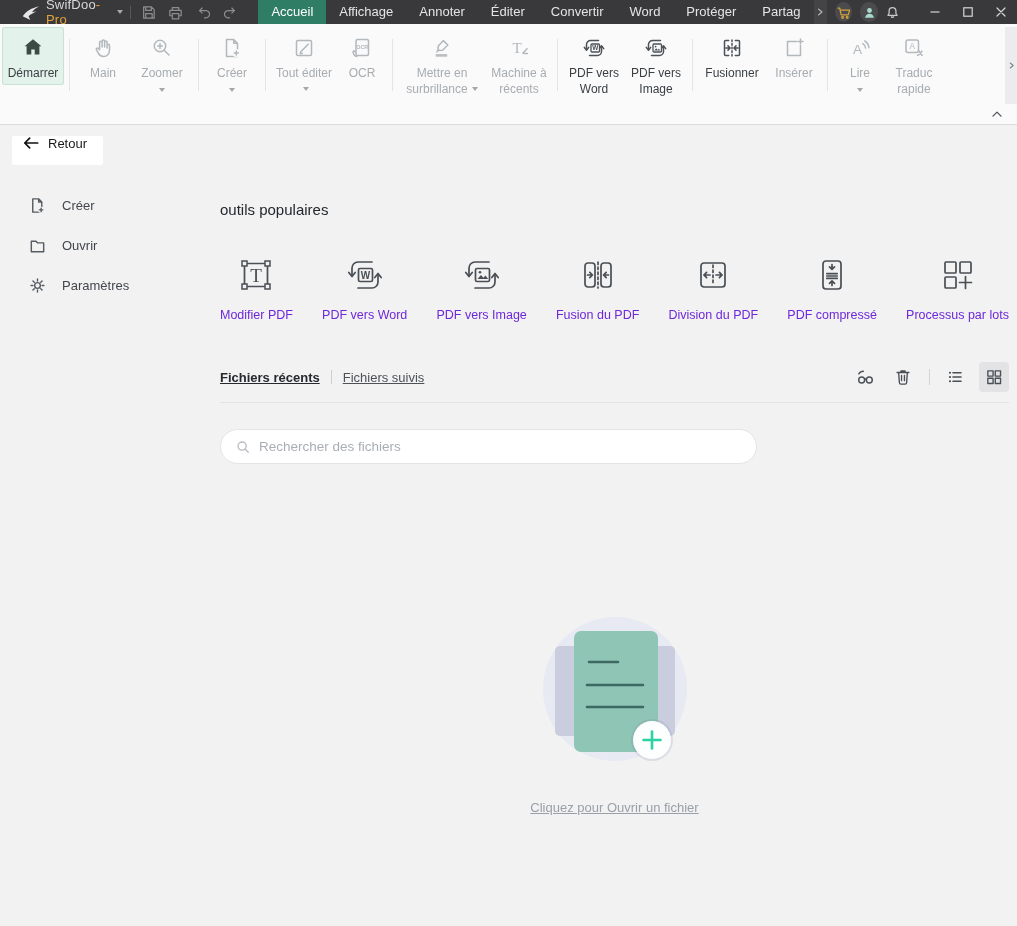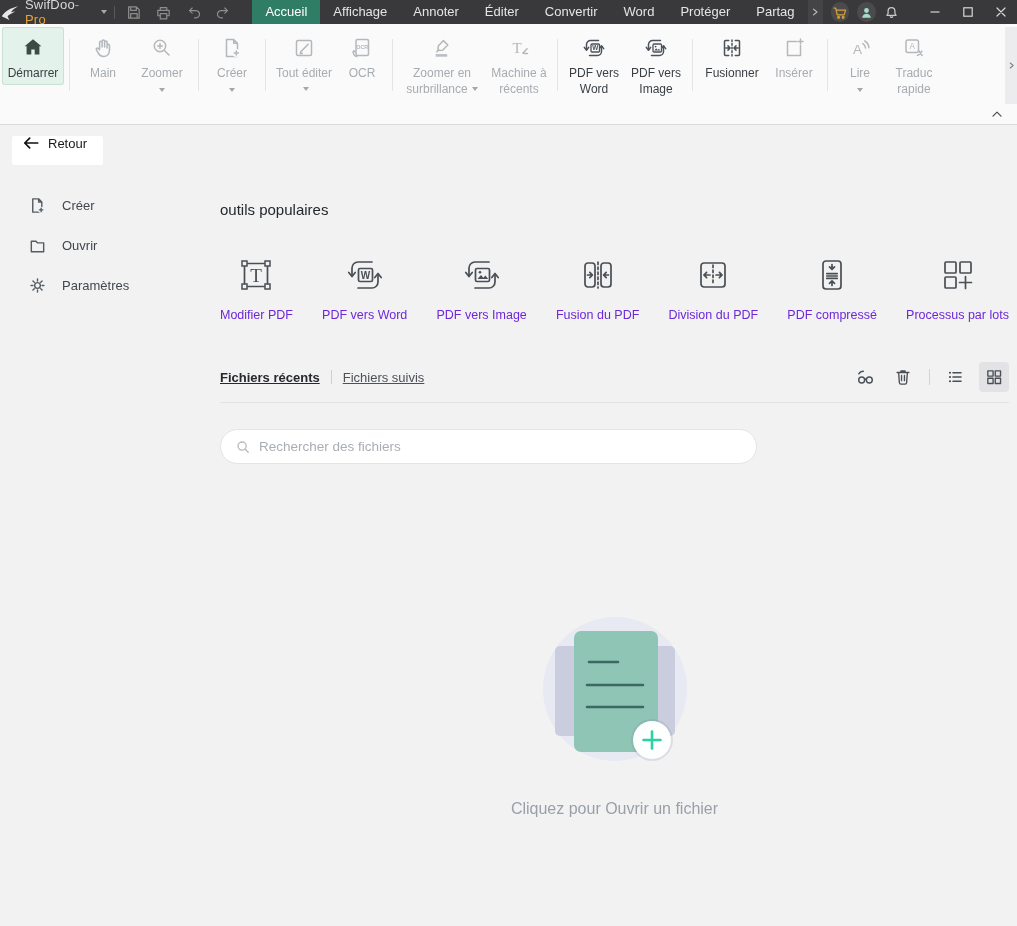--- a/index.html
+++ b/index.html
@@ -1,20 +1,20 @@
 <!DOCTYPE html>
 <html><head>
 <meta charset="utf-8">
 <style>
   * { margin:0; padding:0; box-sizing:border-box; }
   html,body { width:1017px; height:926px; overflow:hidden; }
   body { font-family:"Liberation Sans", sans-serif; background:#f2f2f3; }
 
   
-  .titlebar { height:24px; background:#39393b; display:flex; align-items:center; padding-left:0; color:#d9d9d9; font-size:13px; }
+  .titlebar { height:24px; background:#39393b; display:flex; align-items:center; padding-left:21px; color:#d9d9d9; font-size:13px; }
   .logo { display:flex; align-items:center; margin-right:6px; }
   .appname { color:#d8d8d8; letter-spacing:.2px; }
   .appname .pro { color:#e2a23e; }
   .tb-caret { width:0;height:0;border-left:3.5px solid transparent;border-right:3.5px solid transparent;border-top:4px solid #a8a8a8; margin:0 7px 0 6px; }
   .tb-sep { width:1px; height:13px; background:#58585a; margin-right:4px; }
   .tb-btn { width:32px; height:24px; display:flex; align-items:center; justify-content:center; }
   .menu-tabs { display:flex; margin-left:14px; height:24px; }
   .menu-tab { padding:0 13px; line-height:24px; color:#e4e4e4; white-space:nowrap; }
   .menu-tab.active { background:#2e7d64; color:#fff; }
   .menu-more { width:16px; height:24px; display:flex; align-items:center; justify-content:center; background:#444446; }
@@ -57,21 +57,21 @@
   .ftab-sep { width:1px; height:14px; background:#cfcfd2; margin:0 11px; }
   .fh-actions { margin-left:auto; display:flex; align-items:center; gap:8px; }
   .act-btn { width:30px; height:30px; display:flex; align-items:center; justify-content:center; border-radius:4px; color:#4a5056; }
   .act-btn.selected { background:#e3e3e6; }
   .act-sep { width:1px; height:16px; background:#d4d4d6; margin:0 3px; }
   .hdivider { height:1px; background:#e3e3e5; margin-top:10px; }
   .searchbar { margin-top:26px; width:537px; height:35px; background:#fff; border:1px solid #e4e4e6; border-radius:18px; display:flex; align-items:center; padding:0 14px; gap:8px; }
   .searchbar input { border:none; outline:none; background:transparent; flex:1; font-size:13.5px; color:#333; font-family:"Liberation Sans", sans-serif; }
   .searchbar input::placeholder { color:#a9aeb4; }
   .empty { margin-top:152px; display:flex; flex-direction:column; align-items:center; }
-  .empty-caption { margin-top:36px; font-size:16px; color:#9aa0a8; }
+  .empty-caption { margin-top:36px; font-size:13px; color:#9aa0a8;text-decoration:underline; }
 
   svg { display:block; }
   .st { fill:none; stroke:currentColor; stroke-width:1.5; stroke-linecap:round; stroke-linejoin:round; }
   .st17 { fill:none; stroke:currentColor; stroke-width:1.7; stroke-linecap:round; stroke-linejoin:round; }
 </style>
 </head>
 <body>
 
 <div class="titlebar">
   <span class="logo">
@@ -234,21 +234,21 @@
 
   <span class="rsep"></span>
 
   <div class="rbtn disabled w86">
     <span class="ric">
       <svg width="24" height="24" viewBox="0 0 24 24">
           <path class="st" d="M13.4 4.6l4.4 4.4-5.2 5.2-4.7.4.4-4.7zM8.6 13.5l-1.8 2.4"></path>
           <rect x="5.7" y="18.1" width="11.5" height="2.6" fill="#b9bec3"></rect>
         </svg>
     </span>
-    <span class="rlabel"><span>Zoomer en surbrillance</span><span class="car inline"></span></span>
+    <span class="rlabel"><span>Mettre en surbrillance</span><span class="car inline"></span></span>
   </div>
 
   <div class="rbtn disabled w64">
     <span class="ric">
       <svg width="24" height="24" viewBox="0 0 24 24">
           <text x="10" y="17" font-size="15" text-anchor="middle" fill="currentColor" font-family="Liberation Serif, serif">T</text>
           <path class="st" d="M15.8 17.3l4.3-4.6M17.3 17.5h3.2"></path>
         </svg>
     </span>
     <span class="rlabel">Machine à récents</span>

